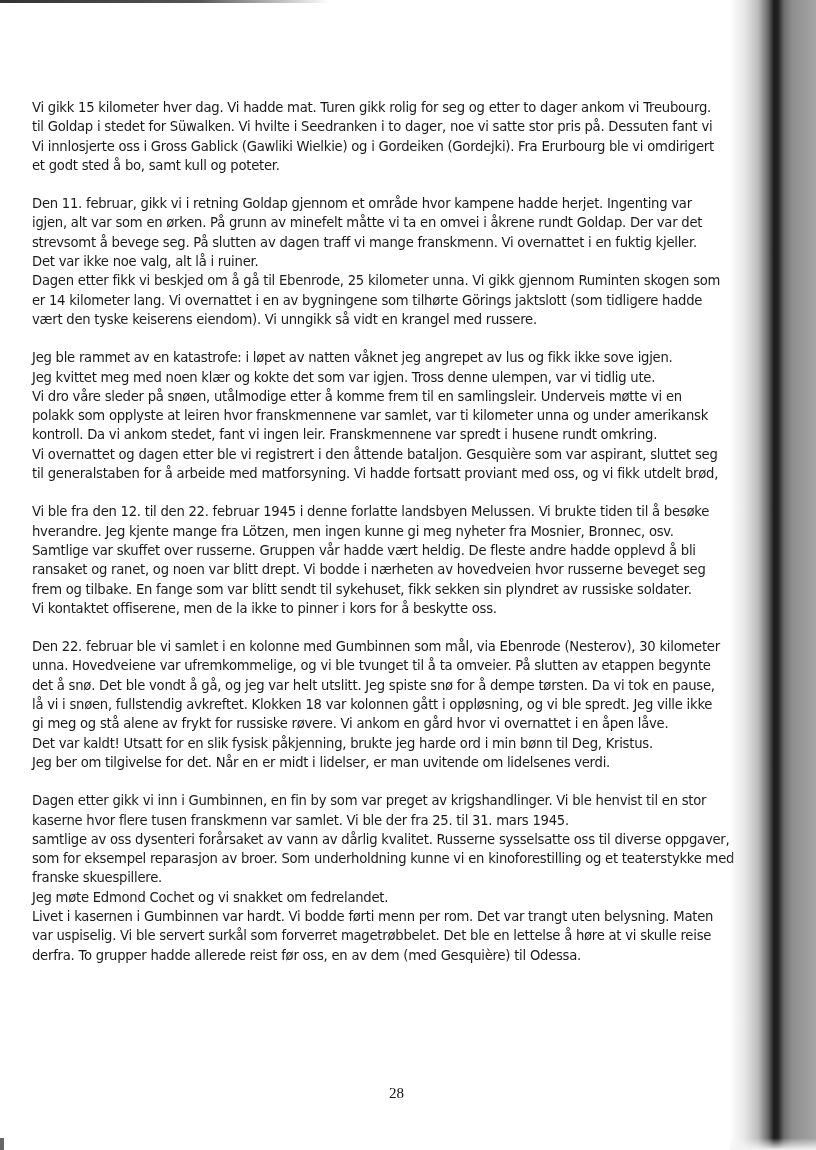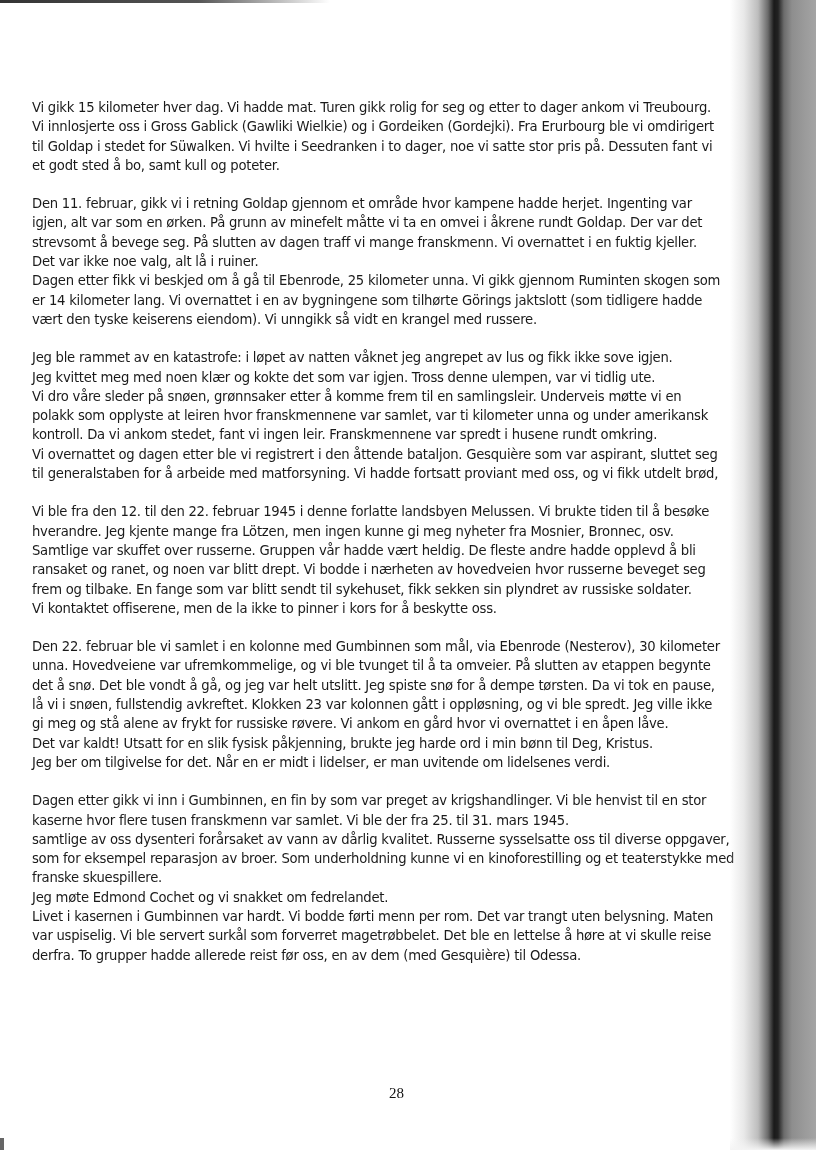--- a/index.html
+++ b/index.html
@@ -93,55 +93,55 @@
 </head>
 <body>
 
 <div class="page">
   <div class="top-edge"></div>
   <div class="left-mark"></div>
 
   <div class="text-body">
     <p class="para">
       <span class="line">Vi gikk 15 kilometer hver dag.  Vi hadde mat. Turen gikk rolig for seg og etter to dager ankom vi Treubourg.</span>
+      <span class="line">til Goldap i stedet for Süwalken. Vi hvilte i Seedranken i to dager, noe vi satte stor pris på. Dessuten fant vi</span>
       <span class="line">Vi innlosjerte oss i Gross Gablick (Gawliki Wielkie) og i Gordeiken (Gordejki). Fra Erurbourg ble vi omdirigert</span>
-      <span class="line">til Goldap i stedet for Süwalken. Vi hvilte i Seedranken i to dager, noe vi satte stor pris på. Dessuten fant vi</span>
       <span class="line">et godt sted å bo, samt kull og poteter.</span>
     </p>
     <p class="para">
       <span class="line">Den 11. februar, gikk vi i retning Goldap gjennom et område hvor kampene hadde herjet. Ingenting var</span>
       <span class="line">igjen, alt var som en ørken. På grunn av minefelt måtte vi ta en omvei i åkrene rundt Goldap. Der var det</span>
       <span class="line">strevsomt å bevege seg. På slutten av dagen traff vi mange franskmenn. Vi overnattet i en fuktig kjeller.</span>
       <span class="line">Det var ikke noe valg, alt lå i ruiner.</span>
       <span class="line">Dagen etter fikk vi beskjed om å gå til Ebenrode, 25 kilometer unna. Vi gikk gjennom Ruminten skogen som</span>
       <span class="line">er 14 kilometer lang. Vi overnattet i en av bygningene som tilhørte Görings jaktslott (som tidligere hadde</span>
       <span class="line">vært den tyske keiserens eiendom). Vi unngikk så vidt en krangel med russere.</span>
     </p>
     <p class="para">
       <span class="line">Jeg ble rammet av en katastrofe: i løpet av natten våknet jeg angrepet av lus og fikk ikke sove igjen.</span>
       <span class="line">Jeg kvittet meg med noen klær og kokte det som var igjen. Tross denne ulempen, var vi tidlig ute.</span>
-      <span class="line">Vi dro våre sleder på snøen, grønnsaker etter å komme frem til en samlingsleir. Underveis møtte vi en</span>
+      <span class="line">Vi dro våre sleder på snøen, utålmodige etter å komme frem til en samlingsleir. Underveis møtte vi en</span>
       <span class="line">polakk som opplyste at leiren hvor franskmennene var samlet, var ti kilometer unna og under amerikansk</span>
       <span class="line">kontroll. Da vi ankom stedet, fant vi ingen leir. Franskmennene var spredt i husene rundt omkring.</span>
       <span class="line">Vi overnattet og dagen etter ble vi registrert i den åttende bataljon. Gesquière som var aspirant, sluttet seg</span>
       <span class="line">til generalstaben for å arbeide med matforsyning. Vi hadde fortsatt proviant med oss, og vi fikk utdelt brød,</span>
     </p>
     <p class="para">
       <span class="line">Vi ble fra den 12. til den 22. februar 1945 i denne forlatte landsbyen Melussen. Vi brukte tiden til å besøke</span>
       <span class="line">hverandre. Jeg kjente mange fra Lötzen, men ingen kunne gi meg nyheter fra Mosnier, Bronnec, osv.</span>
       <span class="line">Samtlige var skuffet over russerne. Gruppen vår hadde vært heldig. De fleste andre hadde opplevd å bli</span>
       <span class="line">ransaket og ranet, og noen var blitt drept. Vi bodde i nærheten av hovedveien hvor russerne beveget seg</span>
       <span class="line">frem og tilbake. En fange som var blitt sendt til sykehuset, fikk sekken sin plyndret av russiske soldater.</span>
       <span class="line">Vi kontaktet offiserene, men de la ikke to pinner i kors for å beskytte oss.</span>
     </p>
     <p class="para">
       <span class="line">Den 22. februar ble vi samlet i en kolonne med Gumbinnen som mål, via Ebenrode (Nesterov), 30 kilometer</span>
       <span class="line">unna. Hovedveiene var ufremkommelige, og vi ble tvunget til å ta omveier. På slutten av etappen begynte</span>
       <span class="line">det å snø. Det ble vondt å gå, og jeg var helt utslitt. Jeg spiste snø for å dempe tørsten. Da vi tok en pause,</span>
-      <span class="line">lå vi i snøen, fullstendig avkreftet. Klokken 23 var kolonnen gått i oppløsning, og vi ble spredt. Jeg ville ikke</span>
+      <span class="line">lå vi i snøen, fullstendig avkreftet. Klokken 18 var kolonnen gått i oppløsning, og vi ble spredt. Jeg ville ikke</span>
       <span class="line">gi meg og stå alene av frykt for russiske røvere.  Vi ankom en gård hvor vi overnattet i en åpen låve.</span>
       <span class="line">Det var kaldt! Utsatt for en slik fysisk påkjenning, brukte jeg harde ord i min bønn til Deg, Kristus.</span>
       <span class="line">Jeg ber om tilgivelse for det. Når en er midt i lidelser, er man uvitende om lidelsenes verdi.</span>
     </p>
     <p class="para">
       <span class="line">Dagen etter gikk vi inn i Gumbinnen, en fin by som var preget av krigshandlinger. Vi ble henvist til en stor</span>
       <span class="line">kaserne hvor flere tusen franskmenn var samlet. Vi ble der fra 25. til 31. mars 1945.</span>
       <span class="line">samtlige av oss dysenteri forårsaket av vann av dårlig kvalitet. Russerne sysselsatte oss til diverse oppgaver,</span>
       <span class="line">som for eksempel reparasjon av broer. Som underholdning kunne vi en kinoforestilling og et teaterstykke med</span>
       <span class="line">franske skuespillere.</span>

